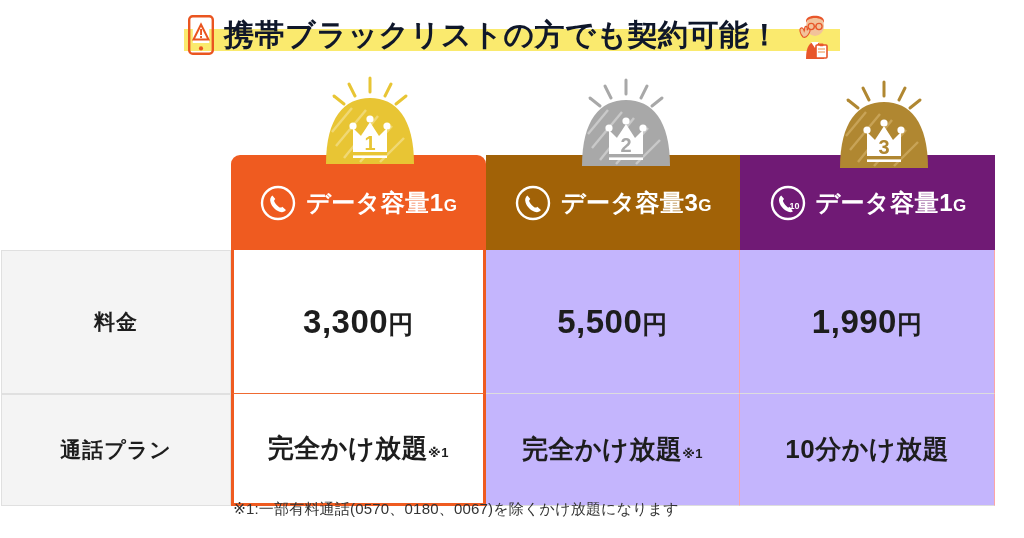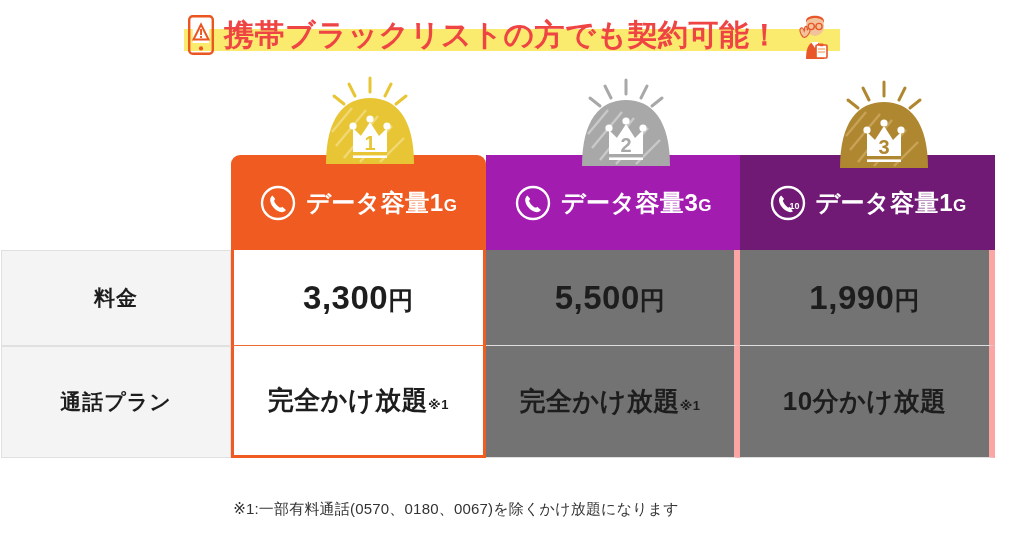--- a/index.html
+++ b/index.html
@@ -42,21 +42,21 @@
     height: 22px;
     background: #faea6e;
     z-index: 0;
   }
   .title-text {
     position: relative;
     z-index: 2;
     font-size: 30px;
     font-weight: bold;
     letter-spacing: 0.5px;
-    color: #ef4444;
+    color: #0f172a;
     white-space: nowrap;
     line-height: 1;
   }
   .icon-phone-warn {
     position: relative;
     z-index: 2;
     width: 26px;
     height: 40px;
     flex: none;
   }
@@ -113,21 +113,21 @@
     vertical-align: middle;
     text-align: center;
     color: #ffffff;
     position: relative;
   }
   .col-head.c1 {
     background: #ef5b20;
     border-top-left-radius: 9px;
     border-top-right-radius: 9px;
   }
-  .col-head.c2 { background: #a21caf; }
+  .col-head.c2 { background: #a16207; }
   .col-head.c3 { background: #701a75; }
 
   .head-inner {
     display: flex;
     align-items: center;
     justify-content: center;
     gap: 9px;
   }
   .phone-circle {
     width: 38px;
@@ -151,29 +151,29 @@
     width: 230px;
     background: #f4f4f4;
     border: 1px solid #e0e0e0;
     text-align: center;
     vertical-align: middle;
     font-size: 21px;
     font-weight: bold;
     color: #1d1d1d;
     letter-spacing: 1px;
   }
-  .row-price  { height: 96px; }
+  .row-price  { height: 144px; }
   .row-plan   { height: 112px; }
 
   
   .data-cell {
-    background: #737373;
+    background: #c4b5fd;
     text-align: center;
     vertical-align: middle;
-    border-right: 6px solid #fca5a5;
+    border-right: 1px solid #fca5a5;
     border-bottom: 1px solid #dddddd;
     color: #1d1d1d;
   }
   .data-cell.last-row  { border-bottom: 1px solid #dddddd; }
 
   
   .data-cell.hl {
     border-left: 3px solid #ef5b20;
     border-right: 3px solid #ef5b20;
     border-bottom: 3px solid #ef5b20;

